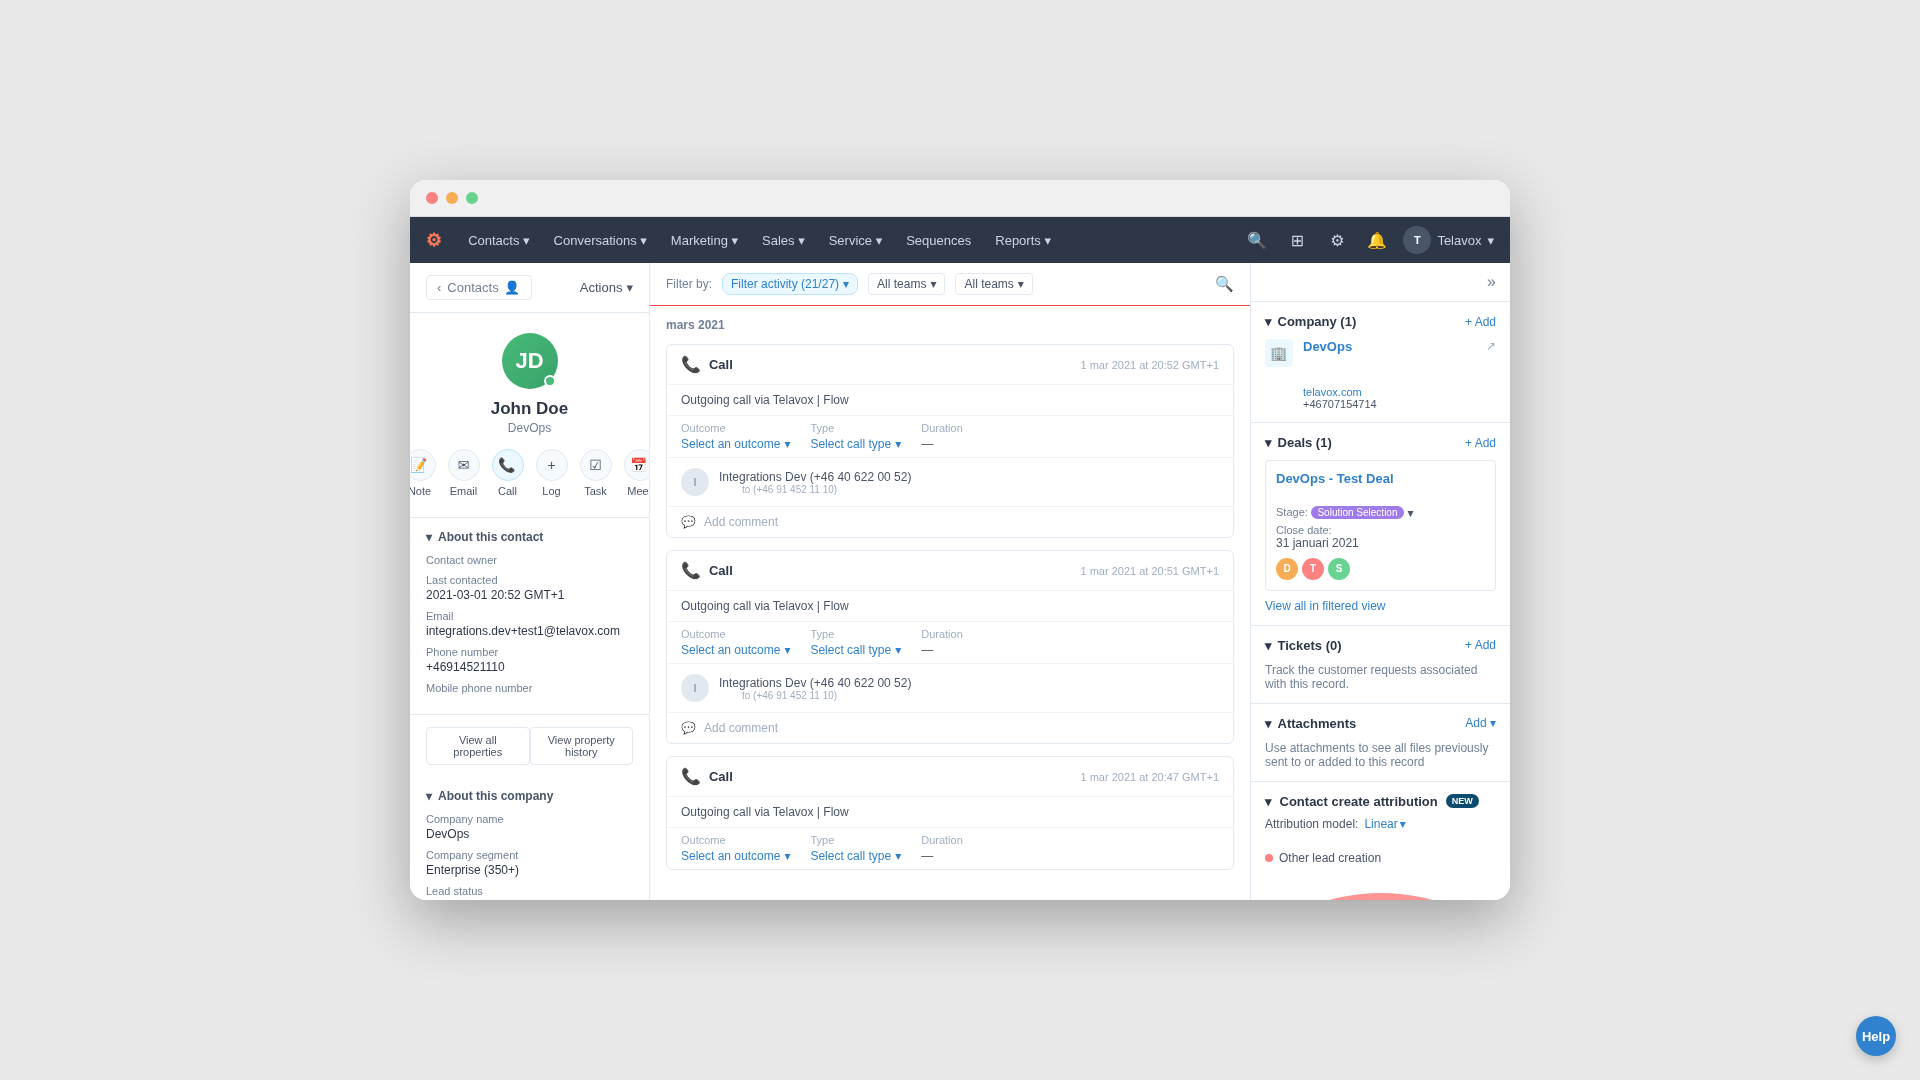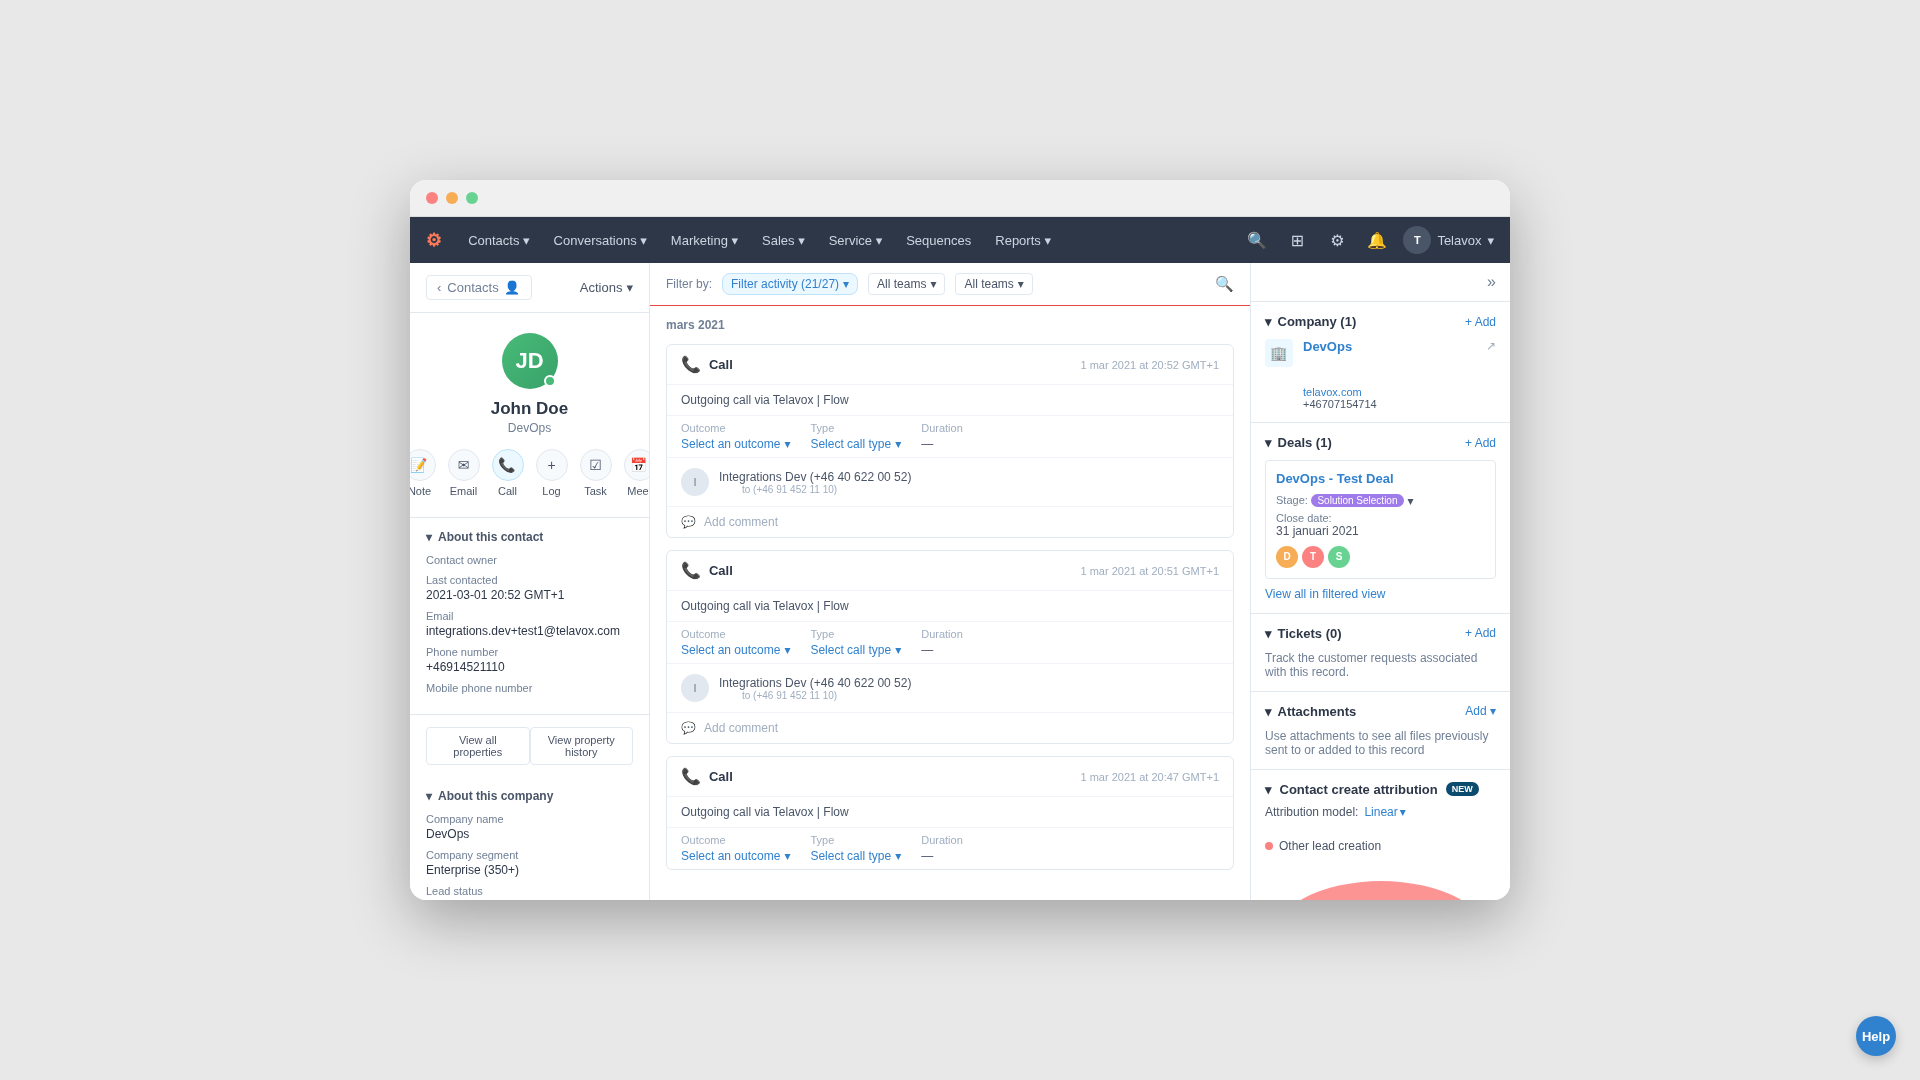--- a/index.html
+++ b/index.html
@@ -595,21 +595,21 @@
       font-size: 13px;
       font-weight: 600;
       color: #3182ce;
       cursor: pointer;
       display: flex;
       align-items: center;
       justify-content: space-between;
     }
 
     .deal-stage-row {
-      margin-top: 6px;
+      margin-top: 18px;
     }
 
     .deal-stage-label {
       font-size: 11px;
       color: #718096;
     }
 
     .deal-stage-value {
       font-size: 12px;
       color: #4a5568;

